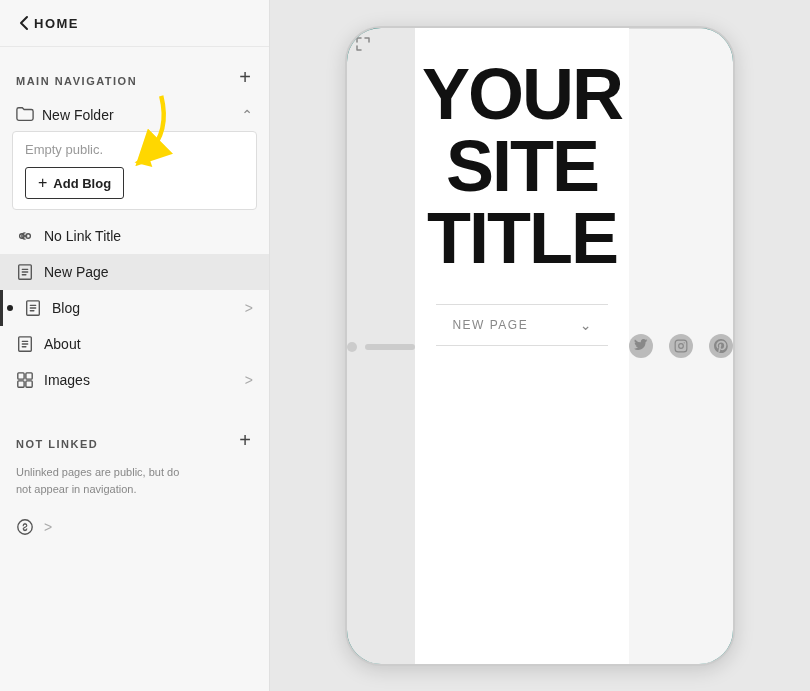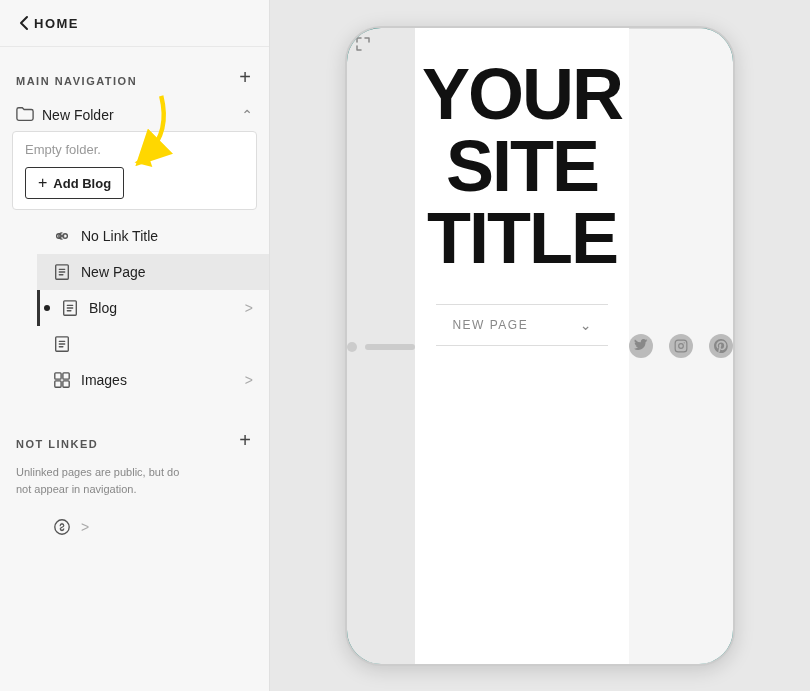--- a/index.html
+++ b/index.html
@@ -135,21 +135,20 @@
     }
 
     
     .nav-item {
       display: flex;
       align-items: center;
       padding: 9px 16px;
       gap: 10px;
       cursor: pointer;
       position: relative;
-      margin-left: 37px;
     }
 
     .nav-item.active {
       background: #e8e8e8;
     }
 
     .nav-item.has-home-indicator::before {
       content: '';
       position: absolute;
       left: 0;
@@ -358,21 +357,21 @@
 
   <div class="folder-row">
     <svg class="folder-icon" viewBox="0 0 20 18" fill="none">
       <path d="M1 4a2 2 0 012-2h4l2 2h8a2 2 0 012 2v8a2 2 0 01-2 2H3a2 2 0 01-2-2V4z" stroke="#555" stroke-width="1.5"></path>
     </svg>
     <span class="folder-label">New Folder</span>
     <span class="chevron-up">⌃</span>
   </div>
 
   <div class="folder-dropdown" style="position:relative;">
-    <div class="empty-folder-text">Empty folder.</div>
+    <div class="empty-folder-text">Empty public.</div>
     <div class="arrow-annotation">
       <button class="add-page-btn">
         <span class="plus">+</span>
         <span>Add Blog</span>
       </button>
       
       <svg class="yellow-arrow" viewBox="0 0 90 90" xmlns="http://www.w3.org/2000/svg">
         <defs>
           <marker id="arrowhead" markerWidth="8" markerHeight="8" refX="4" refY="4" orient="auto">
             <polygon points="0 0, 8 4, 0 8" fill="#FFD700"></polygon>
@@ -412,20 +411,21 @@
     </svg>
     <span class="nav-label">Blog</span>
     <span class="nav-chevron">&gt;</span>
   </div>
 
   <div class="nav-item">
     <svg class="nav-icon" viewBox="0 0 20 20" fill="none">
       <rect x="3" y="2" width="14" height="16" rx="1" stroke="#555" stroke-width="1.5"></rect>
       <path d="M7 7h6M7 10h6M7 13h4" stroke="#555" stroke-width="1.5" stroke-linecap="round"></path>
     </svg>
+    <span class="nav-label">About</span>
   </div>
 
   <div class="nav-item">
     <svg class="nav-icon" viewBox="0 0 20 20" fill="none">
       <rect x="2" y="2" width="7" height="7" rx="1" stroke="#555" stroke-width="1.5"></rect>
       <rect x="11" y="2" width="7" height="7" rx="1" stroke="#555" stroke-width="1.5"></rect>
       <rect x="2" y="11" width="7" height="7" rx="1" stroke="#555" stroke-width="1.5"></rect>
       <rect x="11" y="11" width="7" height="7" rx="1" stroke="#555" stroke-width="1.5"></rect>
     </svg>
     <span class="nav-label">Images</span>

